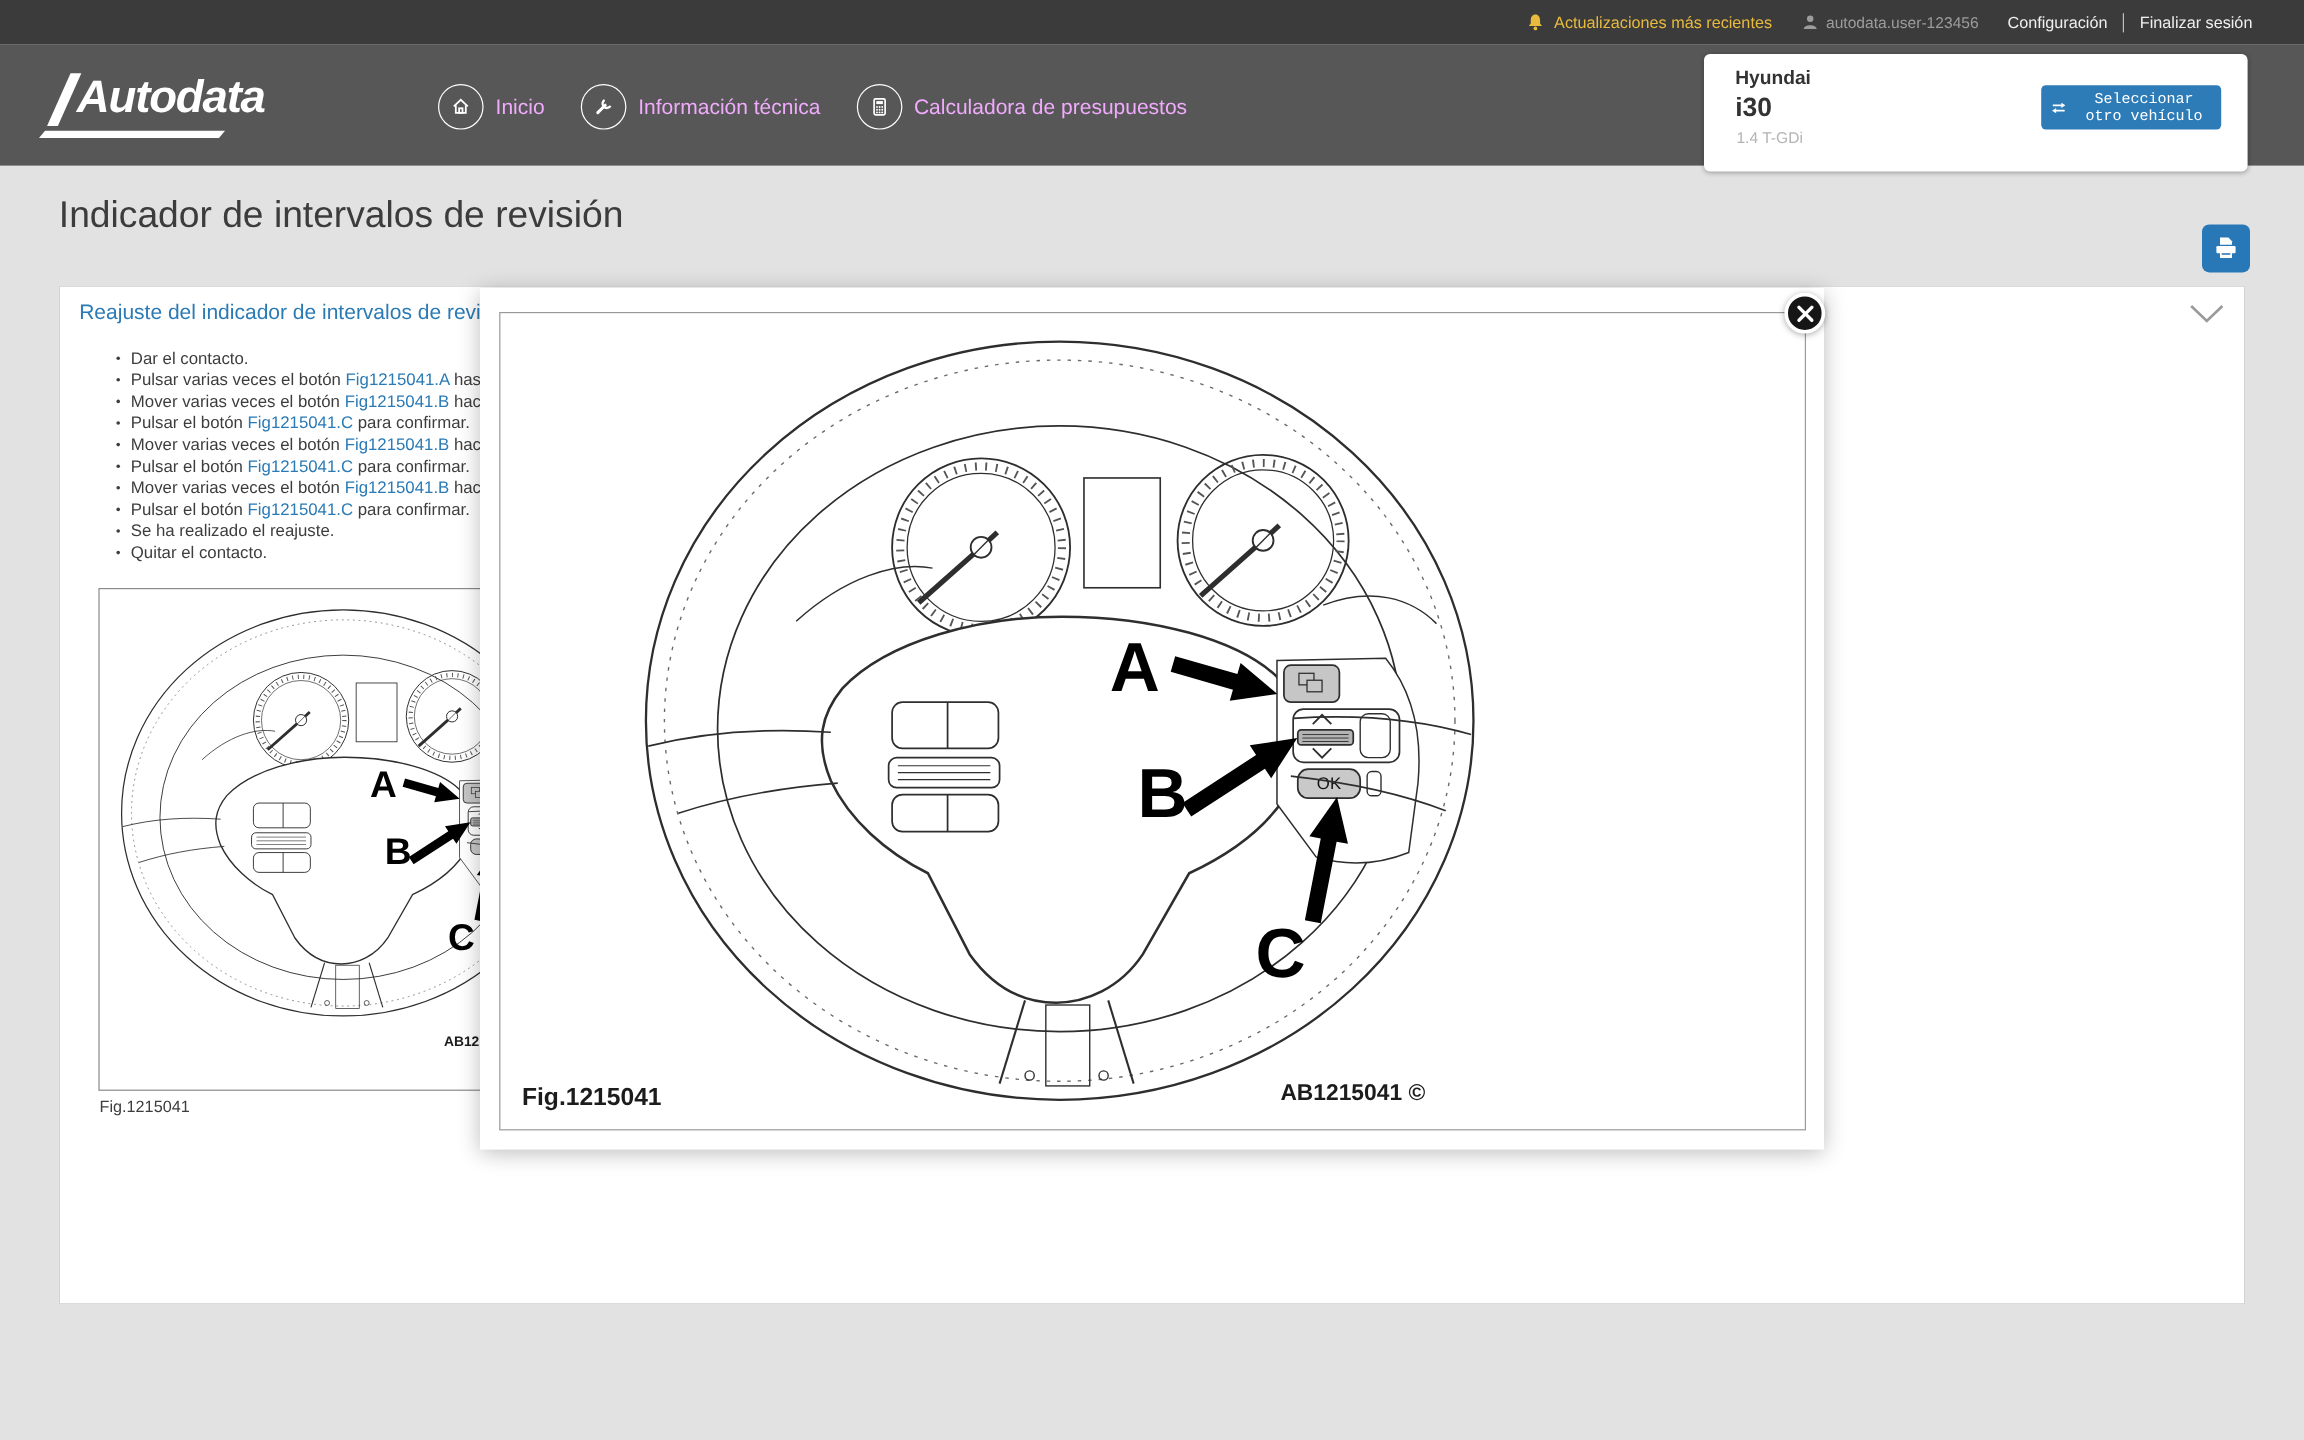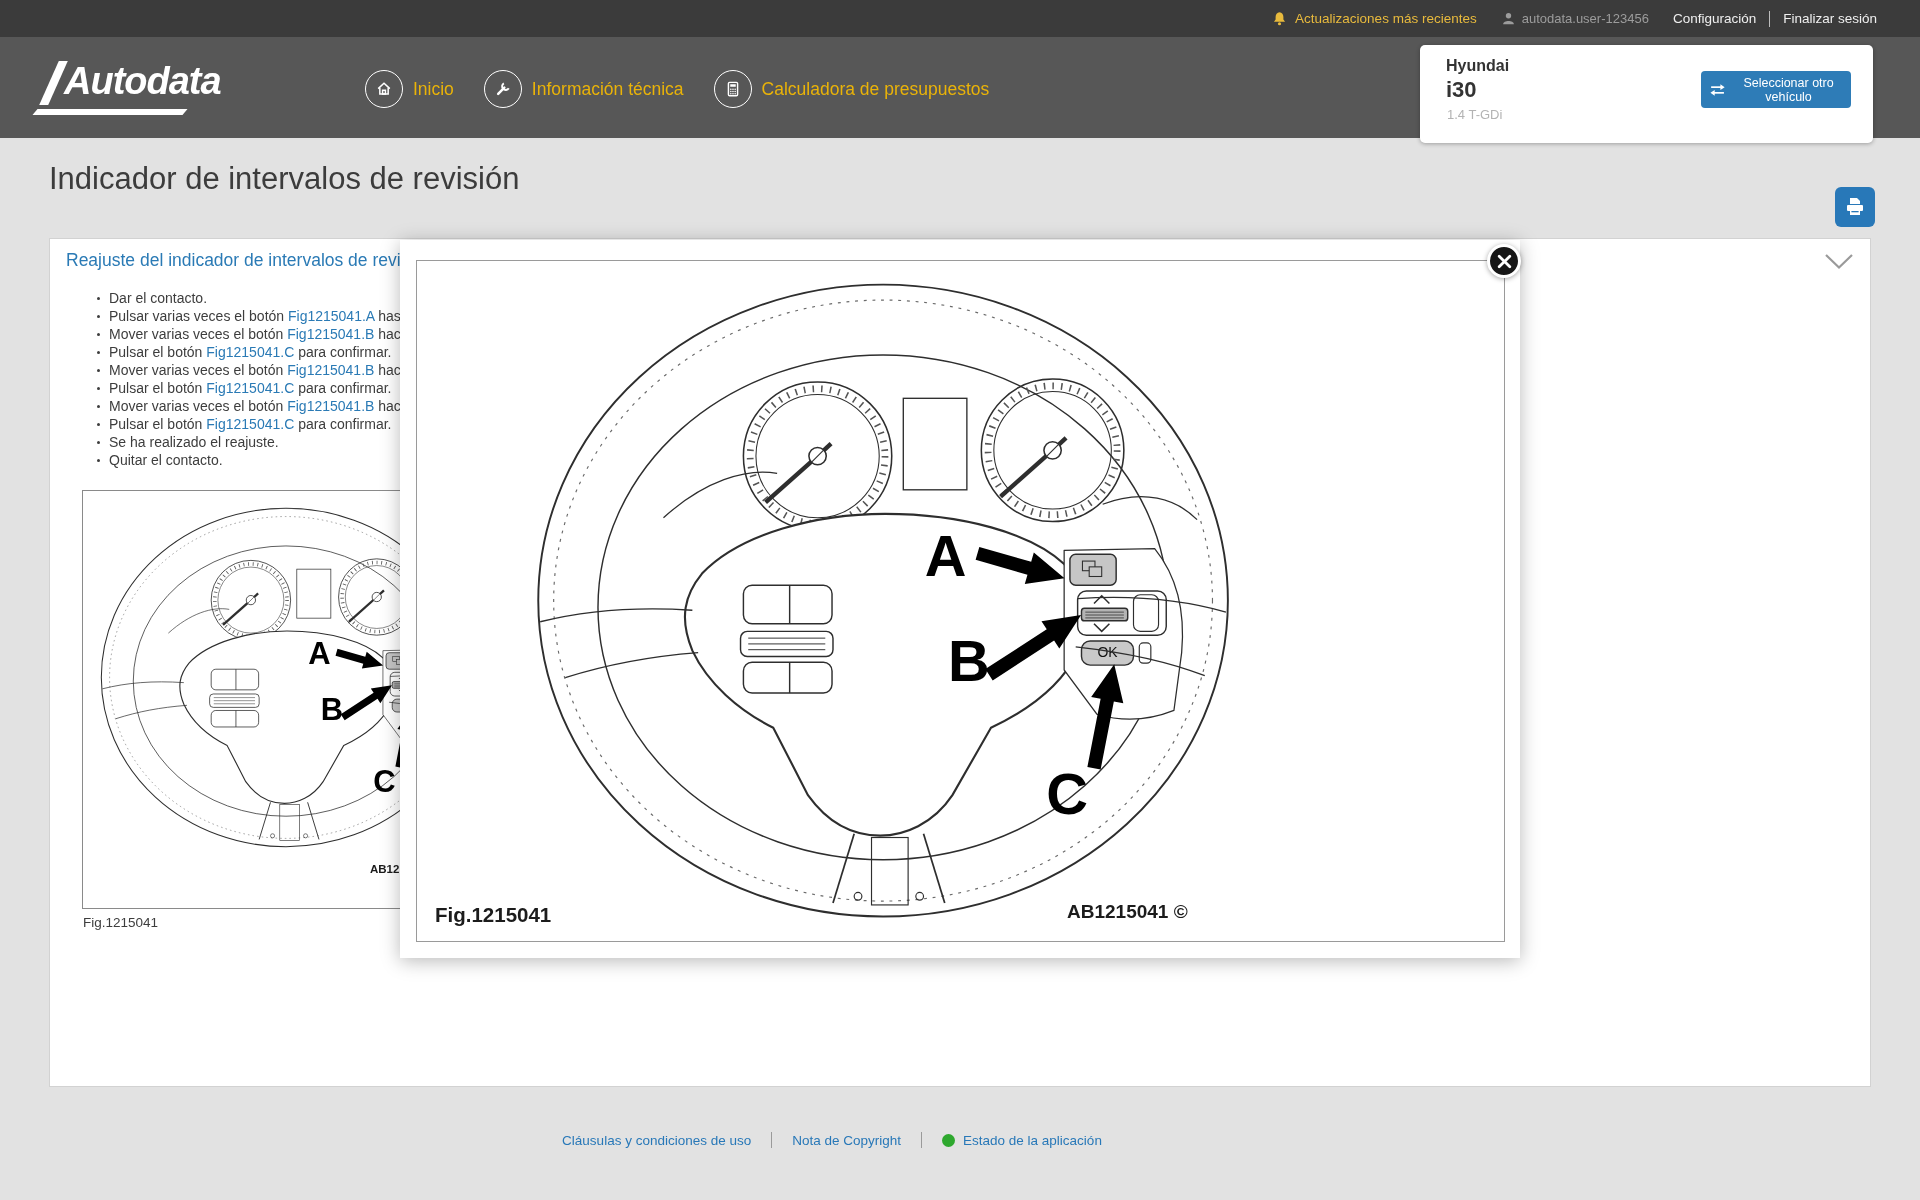--- a/index.html
+++ b/index.html
@@ -12,31 +12,31 @@
   .tb-link{color:#efefef;font-size:13.5px;margin-left:24px;cursor:pointer;}
   .tb-sep{width:1px;height:16px;background:#bdbdbd;margin-left:13px;}
   .tb-logout{margin-left:13px;}
   
   .header{position:absolute;left:0;top:37px;width:1920px;height:101px;background:#575757;z-index:20;}
   .logo{position:absolute;left:49px;top:22px;color:#fff;display:flex;align-items:flex-start;cursor:pointer;}
   .logo-slash{display:inline-block;width:9px;height:44px;background:#fff;transform:skewX(-24deg);margin-right:6px;margin-top:2px;}
   .logo-text{font-size:38px;font-weight:bold;font-style:italic;letter-spacing:-1px;line-height:44px;}
   .logo-swoosh{position:absolute;left:-14px;top:50px;width:150px;height:6px;background:#fff;transform:skewX(-40deg);}
   .nav{position:absolute;left:365px;top:33px;display:flex;align-items:center;gap:30px;}
-  .nav-item{display:flex;align-items:center;gap:10px;color:#eab308;font-size:17.5px;cursor:pointer;justify-content:flex-end;}
+  .nav-item{display:flex;align-items:center;gap:10px;color:#f0abfc;font-size:17.5px;cursor:pointer;justify-content:flex-end;}
   .nav-circle{width:36px;height:36px;border:1.6px solid #fff;border-radius:50%;display:flex;align-items:center;justify-content:center;}
   
   .vcard{position:absolute;left:1420px;top:45px;width:453px;height:98px;background:#fff;border-radius:5px;
     box-shadow:0 1px 4px rgba(0,0,0,.3);z-index:25;}
   .v-make{position:absolute;left:26px;top:12px;font-size:16px;font-weight:bold;color:#333;}
   .v-model{position:absolute;left:26px;top:32px;font-size:22px;font-weight:bold;color:#333;}
   .v-engine{position:absolute;left:27px;top:62px;font-size:13px;color:#b3b3b3;}
   .v-btn{position:absolute;right:22px;top:26px;width:150px;height:37px;background:#2e7cb7;border:none;border-radius:4px;
     color:#fff;font-size:12.5px;line-height:14px;display:flex;align-items:center;justify-content:center;gap:8px;cursor:pointer;
-    font-family:Liberation Sans, sans-serif;padding:0 8px;}
+    font-family:Liberation Mono, monospace;padding:0 8px;}
   
   .page-title{position:absolute;left:49px;top:161px;font-size:31px;color:#3c3c3c;font-weight:400;}
   .print-btn{position:absolute;left:1835px;top:187px;width:40px;height:40px;background:#2878b8;border:none;border-radius:6px;
     display:flex;align-items:center;justify-content:center;cursor:pointer;}
   
   .panel{position:absolute;left:49px;top:238px;width:1820px;height:847px;background:#fff;border:1px solid #d2d2d2;z-index:1;}
   .panel-heading{position:absolute;left:16px;top:11px;font-size:17.5px;color:#2a7ab5;white-space:nowrap;}
   .chevron{position:absolute;right:16px;top:14px;cursor:pointer;}
   .steps{position:absolute;left:47px;top:50px;margin:0;padding:0;list-style:none;}
   .steps li{position:relative;padding-left:12px;font-size:14px;line-height:18px;color:#3d3d3d;white-space:nowrap;}
@@ -284,21 +284,13 @@
     <button class="modal-close">
       <svg width="15" height="15" viewBox="0 0 14 14" stroke="#fff" stroke-width="2.6" stroke-linecap="round">
         <line x1="2" y1="2" x2="12" y2="12"></line>
         <line x1="12" y1="2" x2="2" y2="12"></line>
       </svg>
     </button>
   </div>
 </div>
 
 <div class="footer">
-  <div class="footer-links">
-    <span class="lnk">Cláusulas y condiciones de uso</span>
-    <span class="f-sep"></span>
-    <span class="lnk">Nota de Copyright</span>
-    <span class="f-sep"></span>
-    <span class="green-dot"></span>
-    <span class="lnk">Estado de la aplicación</span>
-  </div>
 </div>
 
 </body></html>

